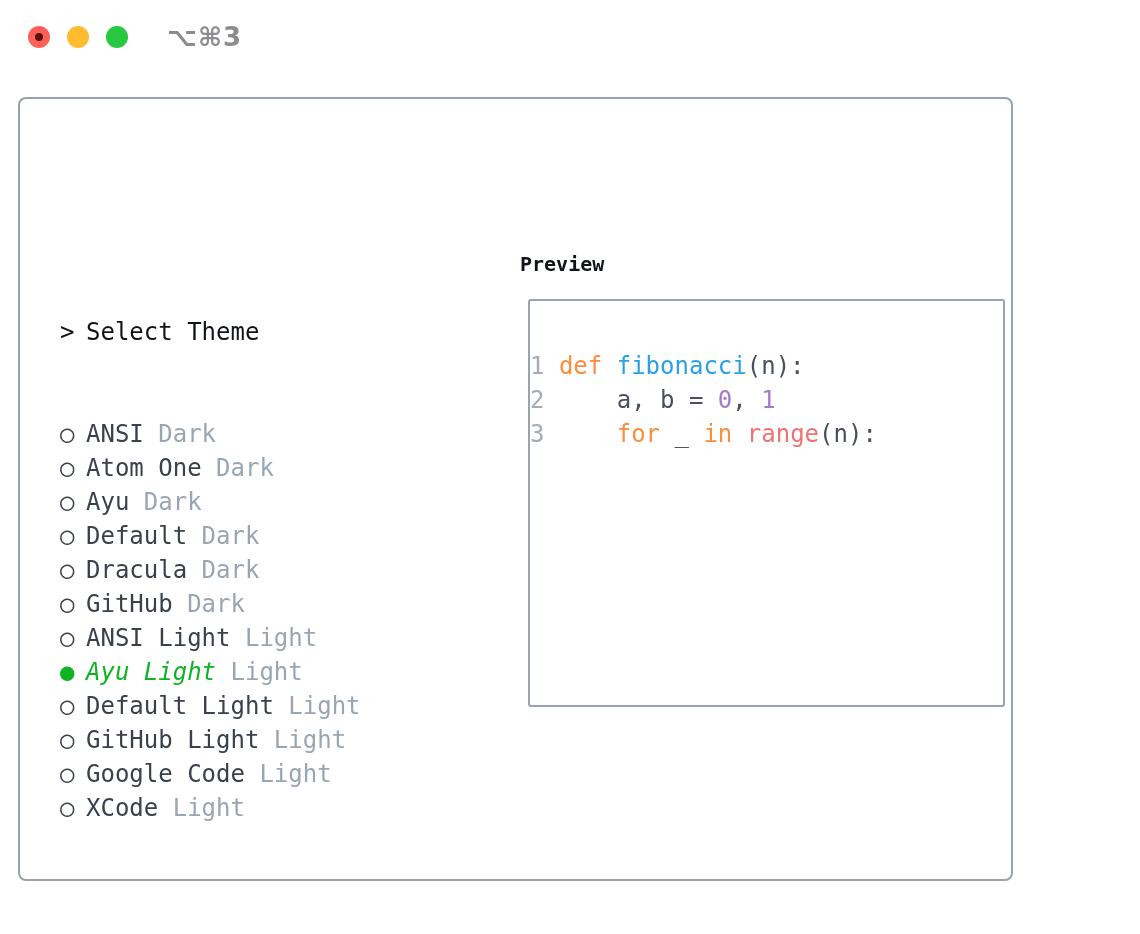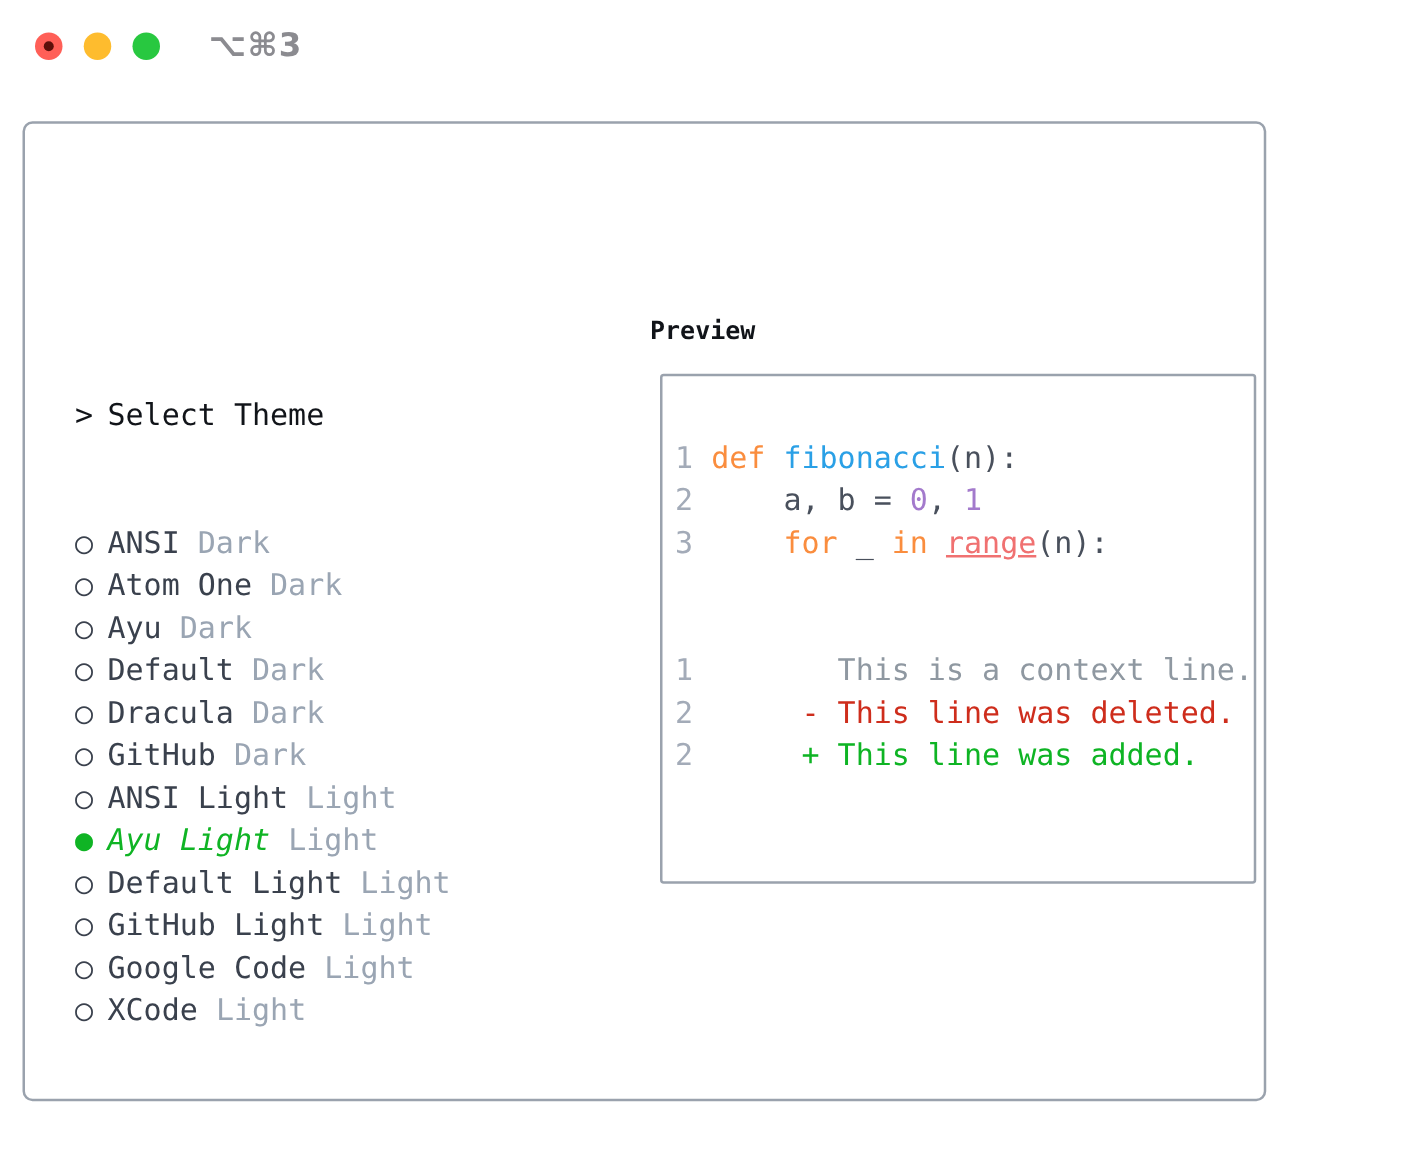--- a/index.html
+++ b/index.html
@@ -47,28 +47,28 @@
   .preview-label {
     position:absolute; left:500px; top:148px;
     font-size:20px; line-height:34px; font-weight:bold;
     color:var(--header-text);
   }
   .preview-pane {
     position:absolute; left:508px; top:200px; width:477px; height:408px;
     border:2px solid var(--panel-border); border-radius:3px;
     box-sizing:border-box; background:#fff; overflow:hidden;
   }
-  .codewrap { padding:48px 0 0 10px; font-size:24px; line-height:34px; }
+  .codewrap { padding:48px 0 0 0; font-size:24px; line-height:34px; }
   .cl { height:34px; white-space:pre; color:var(--code-default); }
   .ln { color:var(--line-number); }
   .diff-block { margin-top:68px; }
   .kw  { color:var(--syntax-keyword); }
   .fn  { color:var(--syntax-function); }
   .num { color:var(--syntax-number); }
-  .rng { color:var(--syntax-range);text-decoration:underline; }
+  .rng { color:var(--syntax-range); }
   .ctx { color:var(--diff-context); }
   .del { color:var(--diff-deleted); }
   .add { color:var(--diff-added); }
 </style>
 </head>
 <body>
 
 <div class="window">
 
   <div class="titlebar">
@@ -96,22 +96,17 @@
 
     <div class="preview-label">Preview</div>
 
     <div class="preview-pane">
       <div class="codewrap">
         <div>
             <div class="cl"><span class="ln">1</span> <span class="kw">def</span><span> </span><span class="fn">fibonacci</span><span>(n):</span></div>
             <div class="cl"><span class="ln">2</span> <span>    a, b = </span><span class="num">0</span><span>, </span><span class="num">1</span></div>
             <div class="cl"><span class="ln">3</span> <span>    </span><span class="kw">for</span><span> _ </span><span class="kw">in</span><span> </span><span class="rng">range</span><span>(n):</span></div>
           </div>
-        <div class="diff-block">
-            <div class="cl"><span class="ln">1</span> <span class="ctx">       This is a context line.</span></div>
-            <div class="cl"><span class="ln">2</span> <span class="del">     - This line was deleted.</span></div>
-            <div class="cl"><span class="ln">2</span> <span class="add">     + This line was added.</span></div>
-          </div>
       </div>
     </div>
 
   </div>
 </div>
 
 </body></html>

